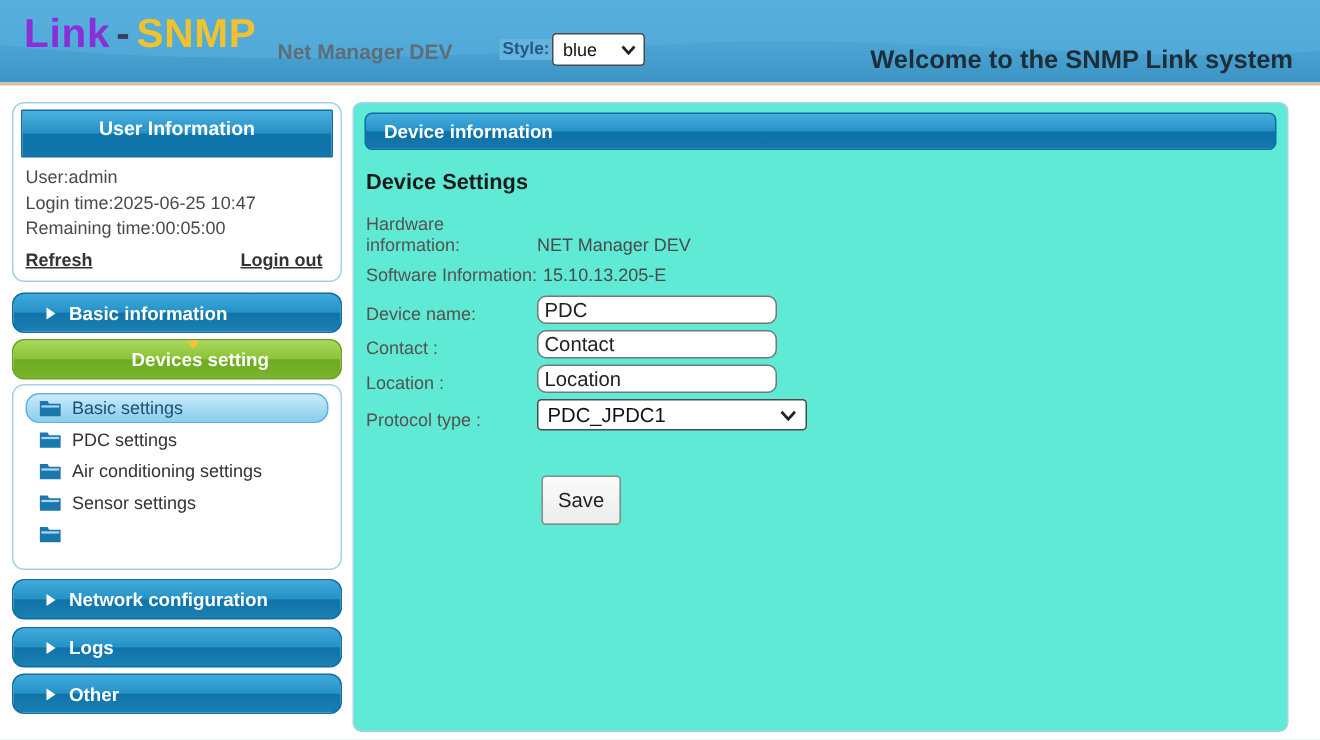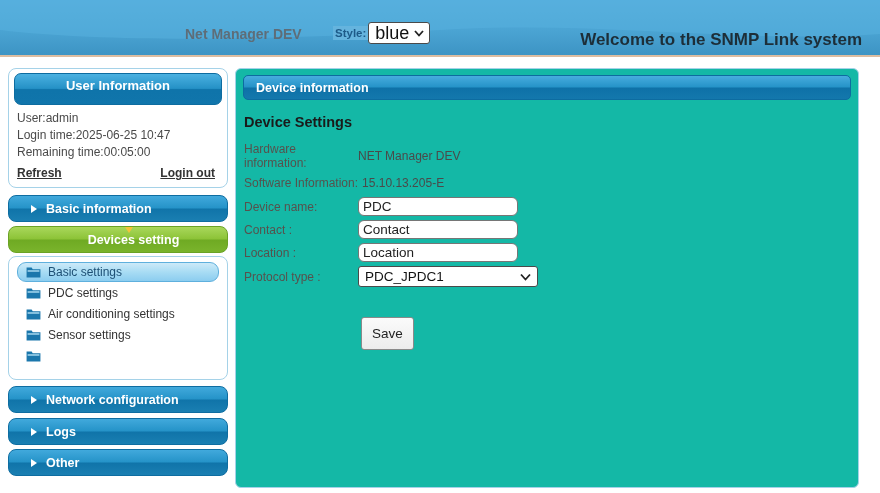--- a/index.html
+++ b/index.html
@@ -17,36 +17,36 @@
   .logo { position:absolute; left:16px; top:7px; font-size:27px; font-weight:bold; letter-spacing:0.5px; }
   .logo-link { color:#8a2fd6; }
   .logo-dash { color:#3c3c5a; padding:0 4px; }
   .logo-snmp { color:#f2c12e; }
   .app-name { position:absolute; left:185px; top:26px; font-size:14px; font-weight:bold; color:#5e6d78; }
   .style-picker { position:absolute; left:333px; top:22px; display:flex; align-items:center; }
   .style-label { font-size:11.5px; font-weight:bold; color:#1d5a88; background:#65b4de; padding:1px 2px; }
   .select {
     background:#fff; border:1px solid #4a4a4a; border-radius:3px;
     display:flex; align-items:center; justify-content:space-between;
-    font-size:18px; color:#111; cursor:default;
+    font-size:12px; color:#111; cursor:default;
   }
   .style-select { width:62px; height:22px; padding:0 5px 0 6px; }
   .welcome { position:absolute; right:18px; bottom:5px; font-size:17px; font-weight:bold; color:#1d2e38; }
 
   
   .sidebar { position:absolute; left:8px; top:68px; width:220px; }
   .user-panel {
     position:absolute; left:0; top:0; width:220px; height:120px;
     background:#fff; border:1px solid #a5d2e8; border-radius:8px;
   }
   .panel-title {
     margin:4px 5px 6px 5px; height:32px; line-height:24px; text-align:center;
     color:#fff; font-size:13px; font-weight:bold;
     background:linear-gradient(180deg,#4bb1e1 0%,#2591c6 48%,#0f74aa 52%,#1075ab 100%);
-    border:1px solid #0d6ca0; border-radius:7px;
+    border:1px solid #0d6ca0; border-radius:1px;
   }
   .ui-line { padding-left:8px; font-size:12px; color:#4a4a4a; margin-bottom:3px; }
   .ui-links { display:flex; justify-content:space-between; padding:4px 12px 0 8px; }
   .ui-links a { font-size:12px; font-weight:bold; color:#333; text-decoration:underline; cursor:pointer; }
 
   .acc {
     position:absolute; left:0; width:220px; height:27px;
     display:flex; align-items:center; padding-left:22px;
     color:#fff; font-size:12.5px; font-weight:bold;
     border-radius:8px; cursor:pointer;
@@ -80,31 +80,31 @@
   }
   .acc.pos-basic   { top:127px; }
   .acc.pos-devices { top:158px;flex-direction:column; }
   .acc.pos-network { top:318px; }
   .acc.pos-logs    { top:350px; }
   .acc.pos-other   { top:381px; }
 
   
   .main-panel {
     position:absolute; left:235px; top:68px; width:624px; height:420px;
-    background:#14b8a6; border:1px solid #a5d2e8; border-radius:6px;
+    background:#5eead4; border:1px solid #a5d2e8; border-radius:6px;
   }
   .main-header {
     margin:6px 7px; height:25px; line-height:25px; padding-left:12px;
     color:#fff; font-size:12.5px; font-weight:bold;
     background:linear-gradient(180deg,#47acde 0%,#2593c8 48%,#0e71a7 52%,#1478ad 100%);
     border:1px solid #0d6ca0; border-radius:5px;
   }
   .section-title { margin:14px 0 12px 8px; font-size:14.5px; font-weight:bold; color:#1a1a1a; }
   .form { margin-left:8px; }
-  .frow { display:flex; align-items:center; margin-bottom:4px; }
+  .frow { display:flex; align-items:flex-end; margin-bottom:4px; }
   .flabel { flex:0 0 114px; font-size:12px; color:#56524d; line-height:14px; }
   .fvalue { font-size:12px; color:#4a4a4a; }
   .frow.inline { display:block; font-size:12px; color:#56524d; margin:6px 0 7px 0; }
   .frow.inline .fvalue { margin-left:4px; color:#4a4a4a; }
   .tinput {
     width:160px; height:19px; padding:1px 4px; font-size:13.5px; color:#222;
     font-family:"Liberation Sans", sans-serif;
     border:1px solid #767676; border-radius:6px; background:#fff;
   }
   .proto-select { width:180px; height:21px; padding:0 6px; font-size:13.5px; }
@@ -118,20 +118,23 @@
 </style>
 </head>
 <body>
 
 <div class="page">
 
   <header class="header">
     <svg class="wave" width="880" height="57" viewBox="0 0 880 57">
       <path d="M0,0 H880 V34 C740,44 600,20 440,30 C300,39 120,44 0,30 Z" fill="#58b0de" opacity="0.55"></path>
     </svg>
+    <div class="logo">
+      <span class="logo-link">Link</span><span class="logo-dash">-</span><span class="logo-snmp">SNMP</span>
+    </div>
     <div class="app-name">Net Manager DEV</div>
     <div class="style-picker">
       <span class="style-label">Style:</span>
       <div class="select style-select">
         <span>blue</span>
         <svg class="chev" width="10" height="7" viewBox="0 0 10 7">
             <polyline points="1,1 5,5.5 9,1" fill="none" stroke="#222" stroke-width="1.8"></polyline>
           </svg>
       </div>
     </div>

